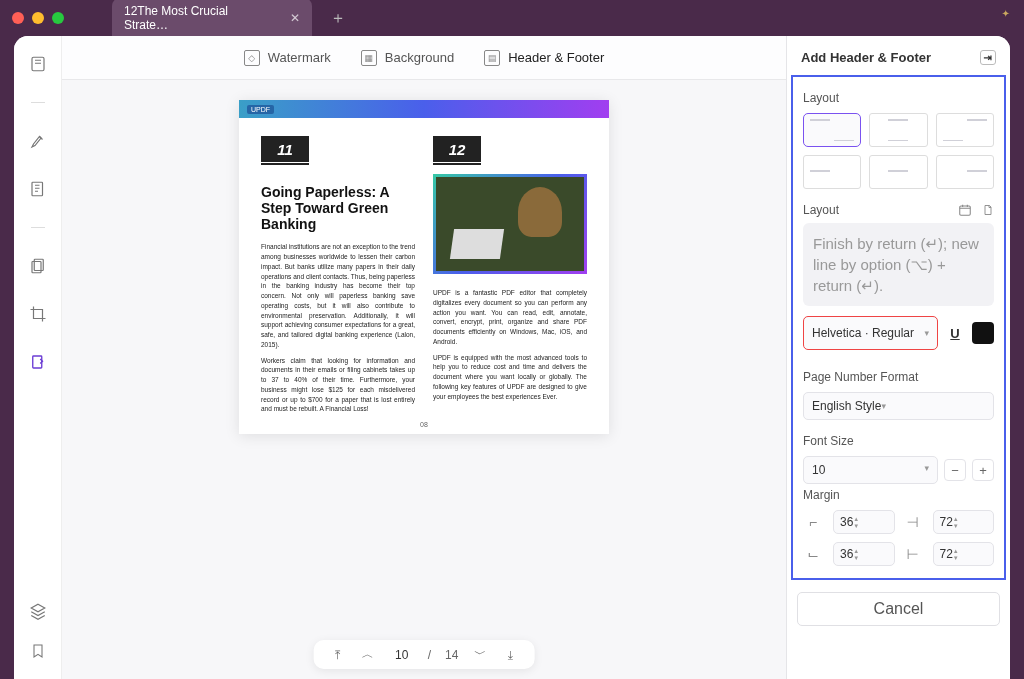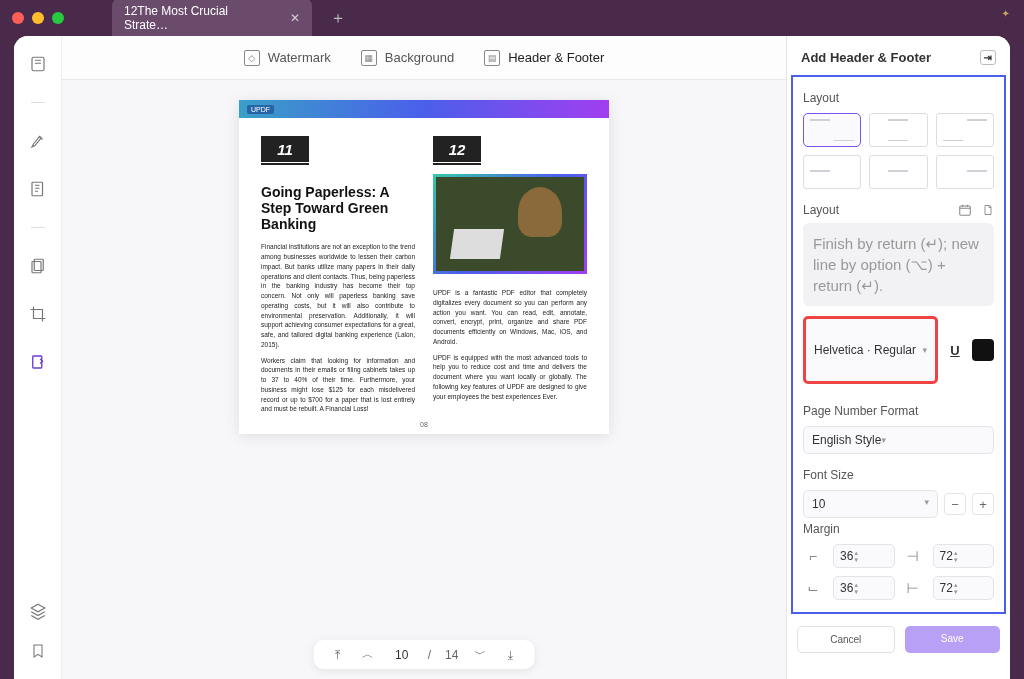--- a/index.html
+++ b/index.html
@@ -65,38 +65,38 @@
 .lay4::before{top:14px;left:6px;width:20px;}
 .lay5::before{top:14px;left:50%;transform:translateX(-50%);width:20px;}
 .lay6::before{top:14px;right:6px;width:20px;}
 
 .content-row { display:flex; align-items:center; justify-content:space-between; margin: 14px 0 6px;}
 .content-icons { display:flex; gap:10px; color:#888;}
 .content-icons span{cursor:pointer;}
 .txtbox { background:#f2f2f5; border-radius:6px; padding:10px; font-size:15px; color:#999; min-height:42px; line-height:1.4;}
 
 .font-row { display:flex; align-items:center; gap:6px; margin-top:10px;}
-.font-sel { flex:1; background:#fafafc; border:3px solid #ef4444; border-radius:5px; padding:24px 8px; font-size:12px; display:flex; justify-content:space-between; align-items:center; cursor:pointer;}
+.font-sel { flex:1; background:#fafafc; border:1px solid #ef4444; border-radius:5px; padding:9px 8px; font-size:12px; display:flex; justify-content:space-between; align-items:center; cursor:pointer;}
 .fbtn { width:22px; height:22px; display:flex; align-items:center; justify-content:center; cursor:pointer; border-radius:3px;}
 .fbtn.ul{ font-weight:700; text-decoration:underline; font-size:13px;}
 .fbtn.clr{ background:#111; border-radius:4px;}
 .sel { background:#fafafc; border:1px solid #e3e3e8; border-radius:5px; padding:6px 8px; font-size:12px; display:flex; justify-content:flex-start; align-items:center; cursor:pointer;}
 
 .size-row { display:flex; align-items:center; gap:6px; margin-top:6px;}
 .size-sel { flex:1; background:#fafafc; border:1px solid #e3e3e8; border-radius:5px; padding:6px 8px; font-size:12px; display:flex; justify-content:space-between; cursor:pointer;}
 .sq { width:22px; height:22px; background:#fff; border:1px solid #e3e3e8; border-radius:4px; display:flex; align-items:center; justify-content:center; cursor:pointer; font-size:13px; color:#666;}
 
 .margin-grid { display:grid; grid-template-columns: 22px 1fr 22px 1fr; gap:8px; align-items:center; margin-top:8px;}
 .mic { width:20px; height:20px; display:flex; align-items:center; justify-content:center; color:#888; font-size:14px;}
 .stepper { background:#fafafc; border:1px solid #e3e3e8; border-radius:5px; padding:4px 6px; display:flex; align-items:center; justify-content:flex-start; font-size:12px;}
 .stepper .ar { display:flex; flex-direction:column; font-size:6px; color:#999; line-height:1; gap:1px;}
 .stepper .ar span{cursor:pointer;}
 
 .btnrow { display:flex; gap:10px; padding: 4px 10px 10px;}
-.btn { flex:1; text-align:center; padding:7px 12px; border-radius:5px; cursor:pointer; font-size:10px;}
+.btn { flex:1; text-align:center; padding:7px 12px; border-radius:5px; cursor:pointer; font-size:16px;}
 .btn.cancel { background:#fff; border:1px solid #e0e0e4; color:#555;}
 .btn.save { background:#b9a0f7; color:#fff;}
 
 .caret{font-size:9px;color:#999;}
 svg{display:block;}
 </style>
 </head>
 <body>
 
 <div class="titlebar">
@@ -315,16 +315,15 @@
             <div class="ar">
               <span>▲</span>
               <span>▼</span>
             </div>
           </div>
       </div>
     </div>
 
     <div class="btnrow">
       <div class="btn cancel">Cancel</div>
-      <div class="btn save">Save</div>
     </div>
   </div>
 </div>
 
 </body></html>

